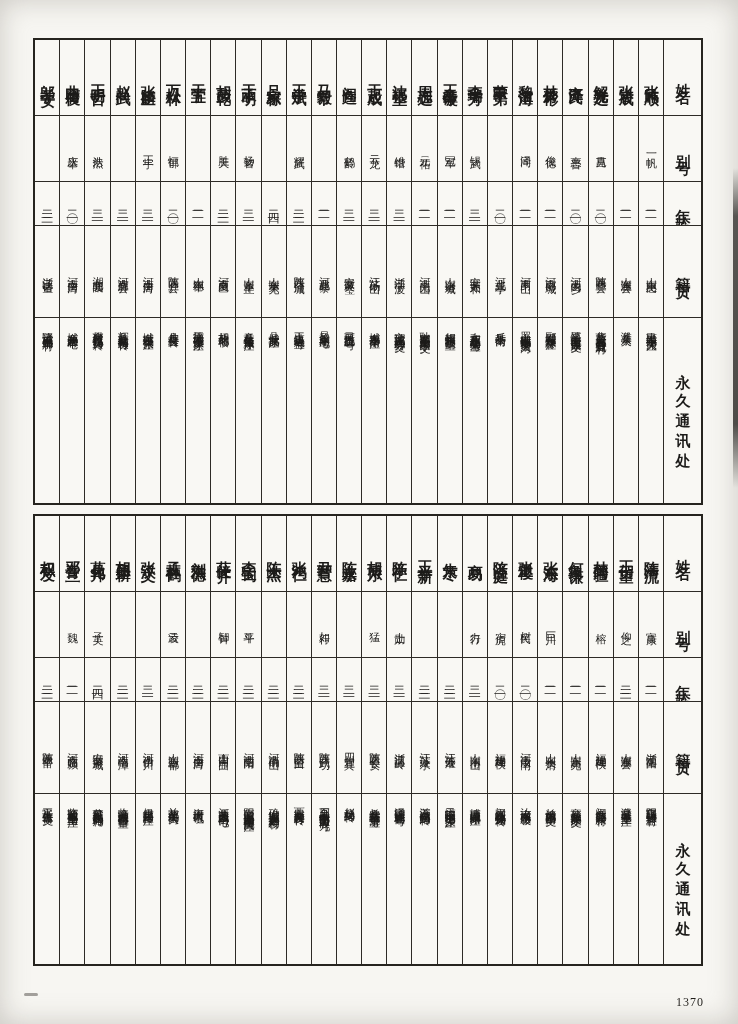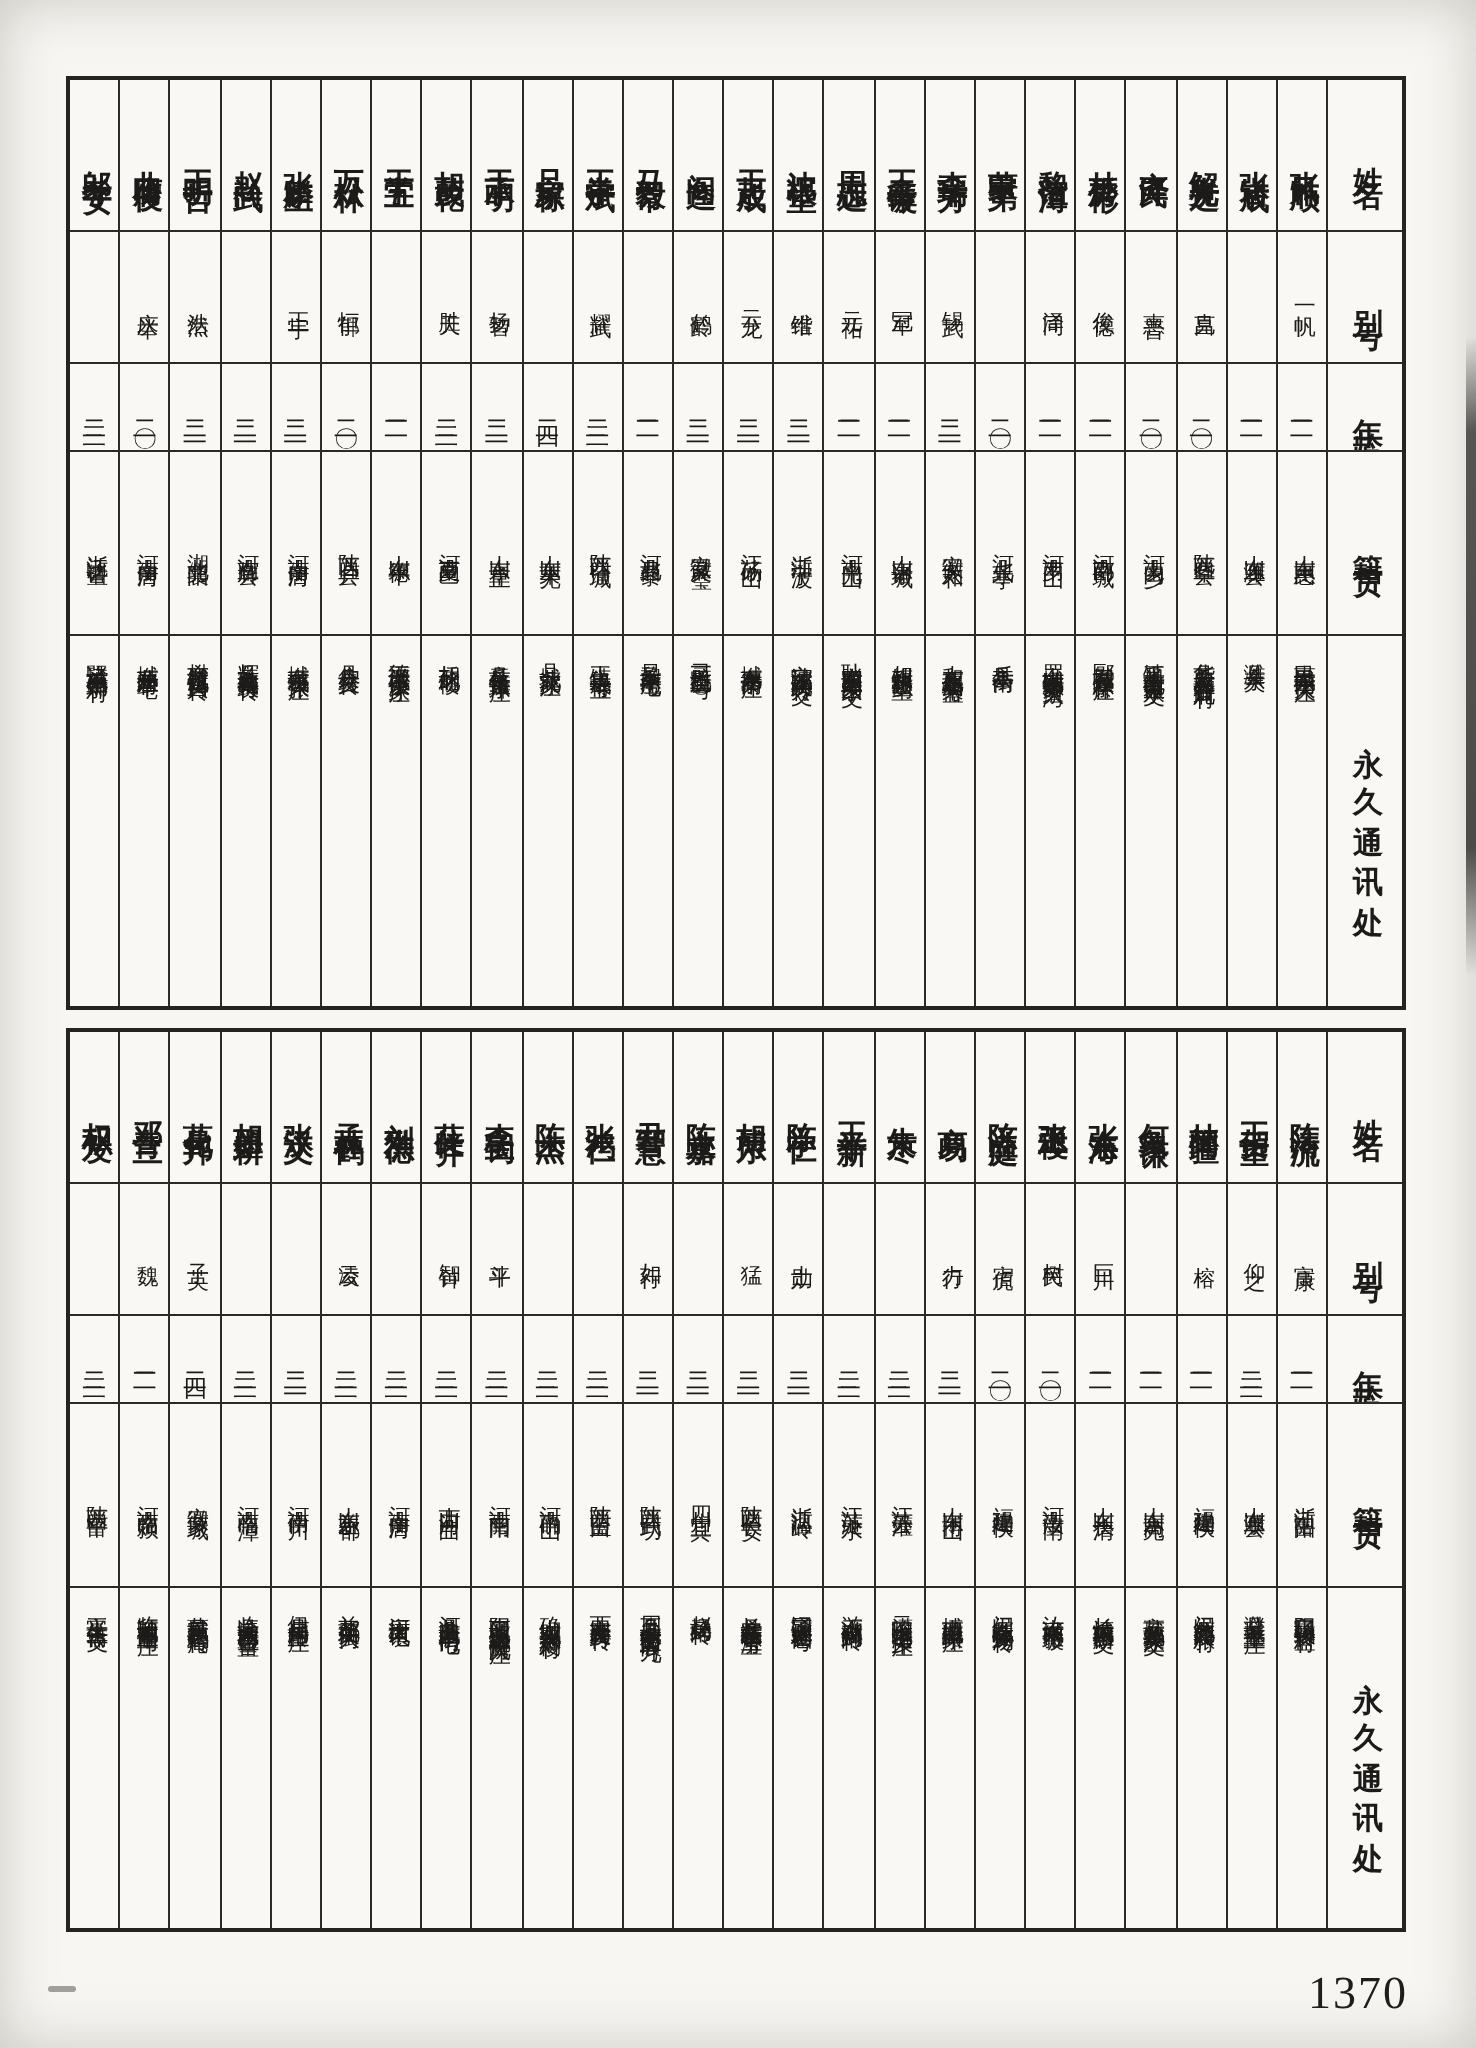--- a/index.html
+++ b/index.html
@@ -49,21 +49,21 @@
   .c-addr span{font-size:11px;letter-spacing:1px;}
   .header-col .cell span{font-weight:700;}
   .header-col .c-name span,.header-col .c-alias span,
   .header-col .c-age span,.header-col .c-origin span{
     font-size:15px;letter-spacing:7px;
   }
   .header-col .c-addr{align-items:center;padding-top:0;}
   .header-col .c-addr span{font-size:15px;letter-spacing:20px;}
   .page-number{
     position:absolute;right:34px;bottom:14px;
-    font-size:23px;letter-spacing:1px;color:#201e1a;
+    font-size:12px;letter-spacing:1px;color:#201e1a;
   }
   .edge-artifact{
     position:absolute;right:0;top:168px;width:5px;height:320px;
     background:linear-gradient(to bottom,rgba(40,38,34,0),rgba(40,38,34,.75) 15%,rgba(40,38,34,.8) 80%,rgba(40,38,34,0));
   }
   .corner-artifact{
     position:absolute;left:24px;bottom:28px;width:14px;height:3px;
     background:rgba(60,56,50,.45);border-radius:2px;
   }
 </style>

